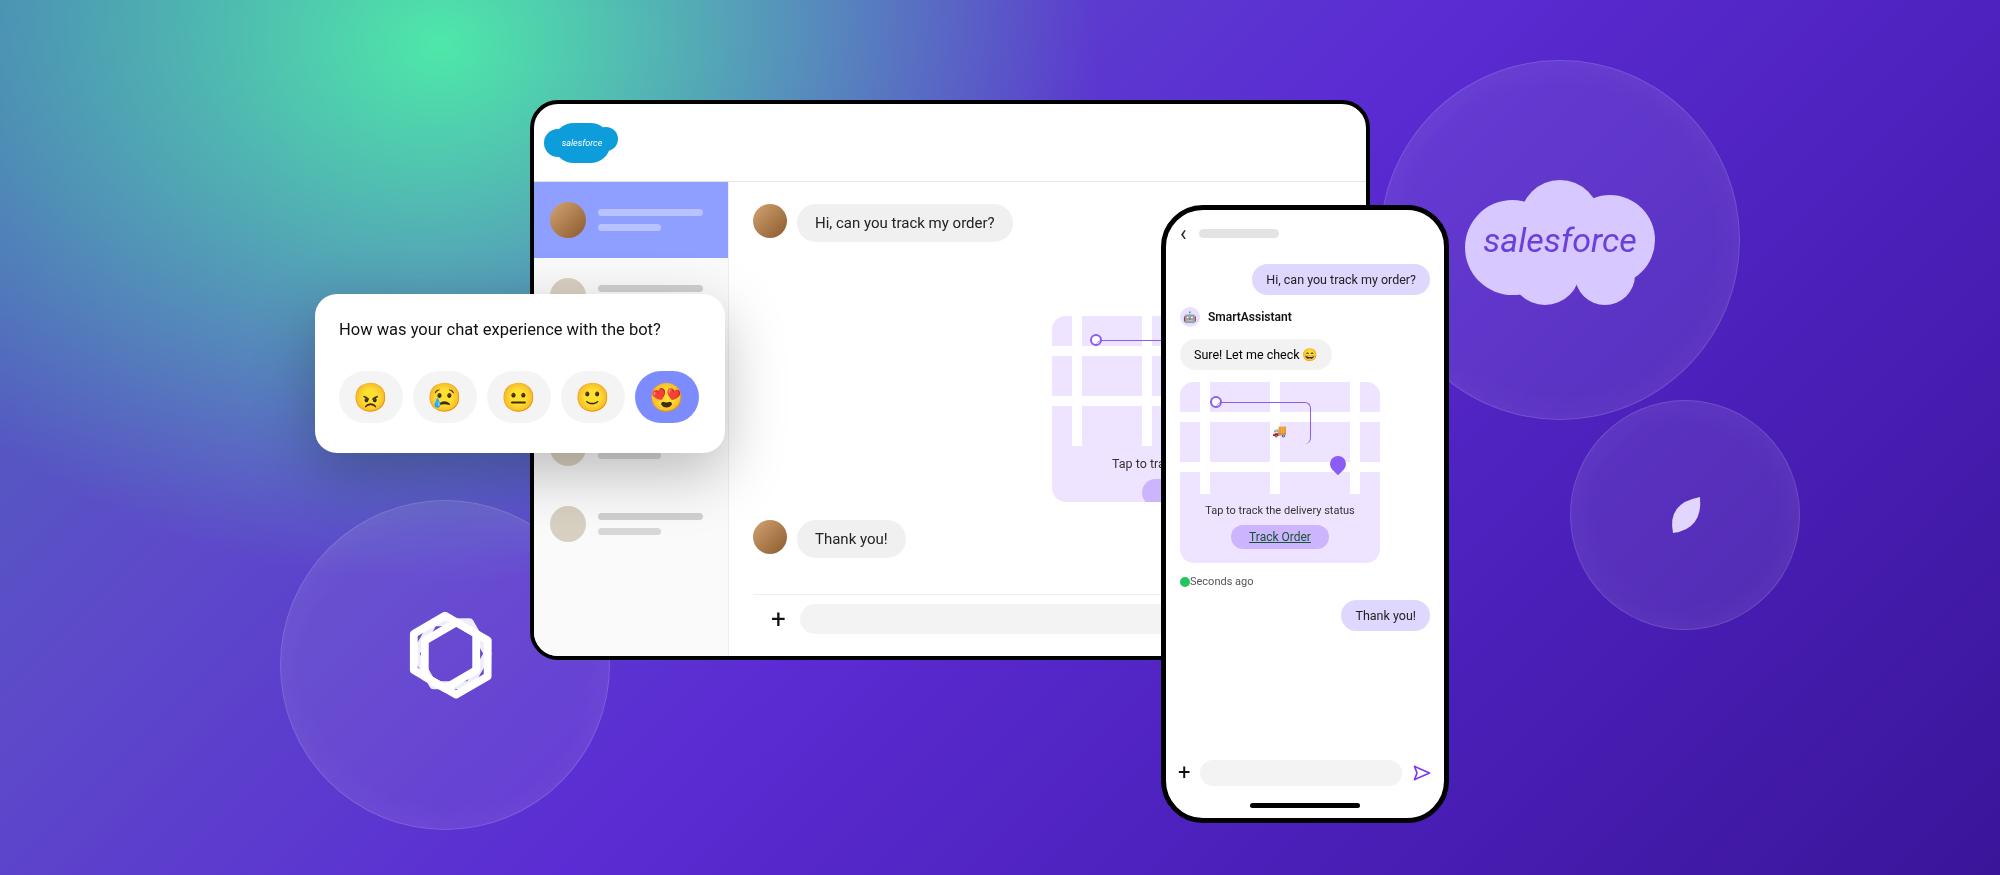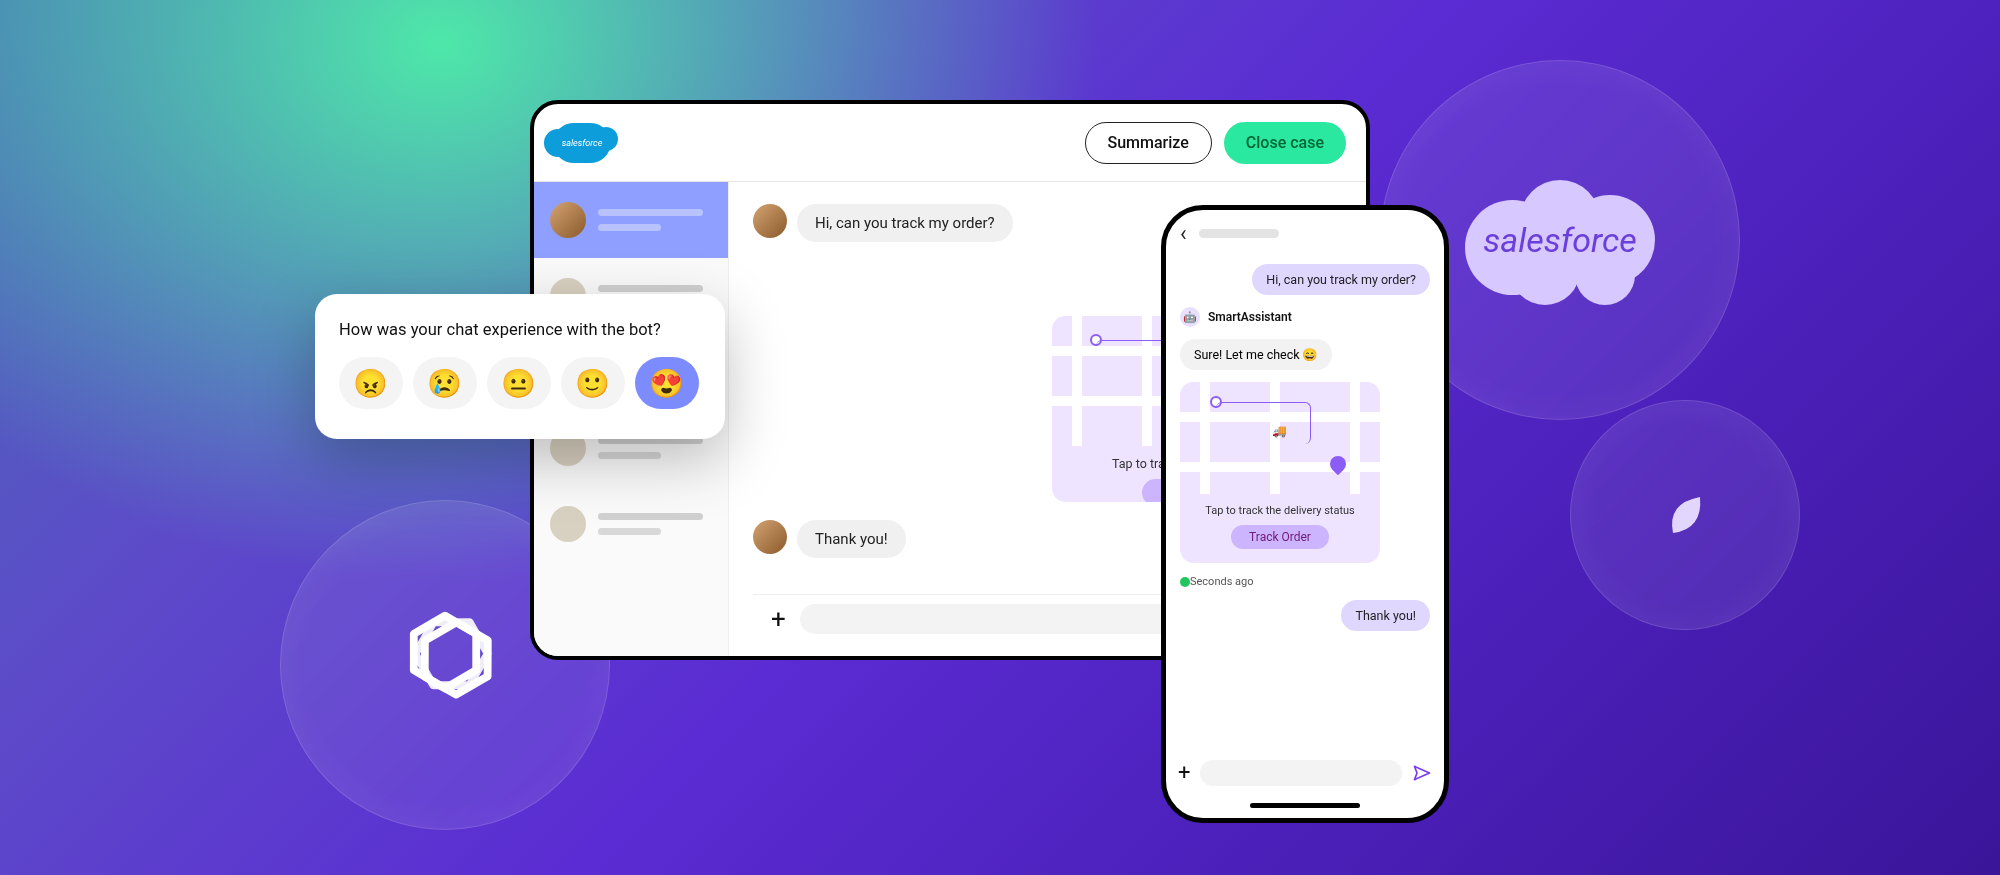--- a/index.html
+++ b/index.html
@@ -120,41 +120,41 @@
       linear-gradient(#fff,#fff) 0 30px / 100% 10px no-repeat,
       linear-gradient(#fff,#fff) 0 80px / 100% 10px no-repeat,
       #efe4ff;
     position:relative;
   }
   .map-dot { position:absolute; width:12px; height:12px; border-radius:50%; border:2px solid #8b5cf6; background:#fff; }
   .map-pin { position:absolute; width:16px; height:16px; background:#8b5cf6; border-radius:50% 50% 50% 0; transform:rotate(-45deg); }
   .map-route { position:absolute; border:1.5px solid #8b5cf6; border-radius:6px; background:none; }
   .map-card-footer { padding: 10px 12px 14px; text-align:center; }
   .map-tap-text { font-size:12.5px; color:#333; margin-bottom:8px; }
-  .map-btn { display:inline-block; background:#cdb4ff; color:#701a75; font-size:13px; padding:6px 22px; border-radius:16px; cursor:pointer; }
+  .map-btn { display:inline-block; background:#cdb4ff; color:#14532d; font-size:13px; padding:6px 22px; border-radius:16px; cursor:pointer;text-decoration:underline; }
 
   .dc-input-row {
     border-top:1px solid #eee;
     height:52px; display:flex; align-items:center; gap:14px; padding:0 18px;
   }
   .plus-icon { font-size:26px; color:#111; cursor:pointer; line-height:1; }
   .dc-input { flex:1; height:30px; background:#f3f3f3; border-radius:15px; }
 
   
   .feedback-card {
     position:absolute;
     left: 315px; top: 294px;
     width: 410px;
     background:#fff;
     border-radius: 22px;
     box-shadow: 0 20px 60px rgba(0,0,0,0.25);
     padding: 26px 24px 30px;
     z-index: 20;
   }
-  .fb-title { font-size:16.5px; color:#111; margin-bottom:18px; }
+  .fb-title { font-size:16.5px; color:#111; margin-bottom:32px; }
   .fb-emojis { display:flex; gap:10px; }
   .emoji-pill {
     width:64px; height:52px; border-radius:26px;
     background:#f4f4f4;
     display:flex; align-items:center; justify-content:center;
     font-size:28px; cursor:pointer;
   }
   .emoji-pill.selected { background:#7c8cff; }
 
   
@@ -237,24 +237,20 @@
 <div class="glass-circle circle-small">
   <svg class="leaf-icon" viewBox="0 0 60 60">
     <path d="M45 12 Q12 18 18 48 Q48 44 45 12 Z" fill="#e2d6ff"></path>
   </svg>
 </div>
 
 <div class="desktop-card">
   <div class="dc-header">
     <div class="sf-cloud">
       <span>salesforce</span>
-    </div>
-    <div class="dc-header-buttons">
-      <div class="btn btn-outline">Summarize</div>
-      <div class="btn btn-green">Close case</div>
     </div>
   </div>
   <div class="dc-body">
     <div class="dc-sidebar">
       <div class="side-row selected">
         <div class="side-avatar photo"></div>
         <div class="side-lines">
             <div class="side-line-a"></div>
             <div class="side-line-b"></div>
           </div>

